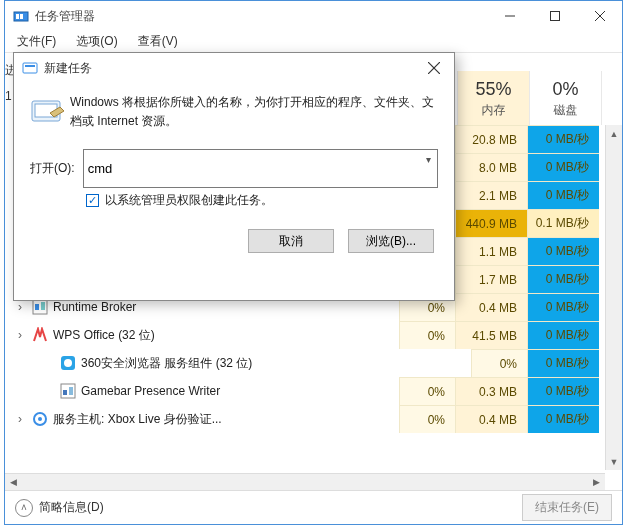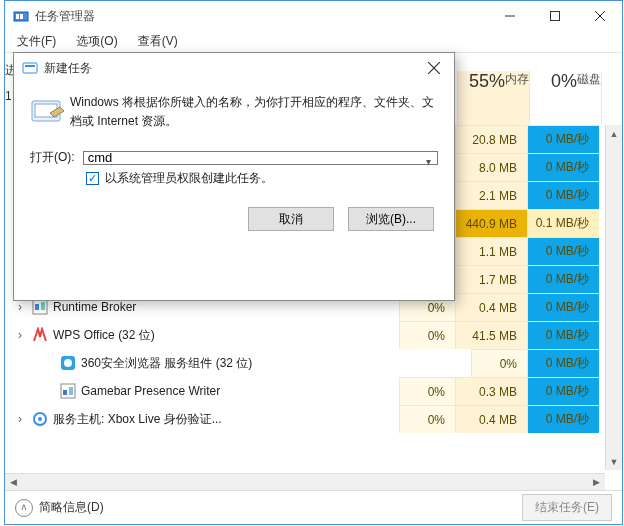--- a/index.html
+++ b/index.html
@@ -63,20 +63,21 @@
     position: absolute;
     top: 18px; right: 20px;
     height: 54px;
     display: flex;
     align-items: stretch;
   }
   .col-head {
     width: 72px;
     text-align: center;
     display: flex;
+    flex-direction: column;
     justify-content: flex-end;
     padding-bottom: 6px;
     border-right: 1px solid #e8e8e8;
   }
   .col-head .pct { font-size: 18px; color: #333; margin-bottom: 2px; }
   .col-head .lbl { font-size: 12px; color: #555; }
   .col-head.highlight { background: #fff3d6; }
   .col-head.cpu { width: 56px; }
   
   .table-rows {
@@ -222,21 +223,21 @@
   .dlg-msg-row .msg {
     font-size: 12px; color: #222; line-height: 1.6;
   }
   .dlg-input-row {
     display: flex; align-items: center; gap: 8px;
     margin-bottom: 4px;
   }
   .dlg-input-row label { color: #222; }
   .dlg-combo {
     flex: 1;
-    height: 14px;
+    height: 39px;
     border: 1px solid #7a7a7a;
     display: flex;
     align-items: center;
     padding: 0 4px;
     font-size: 13px;
     position: relative;
     background: #fff;
   }
   .dlg-combo .caret {
     position: absolute; right: 6px; top: 4px;

